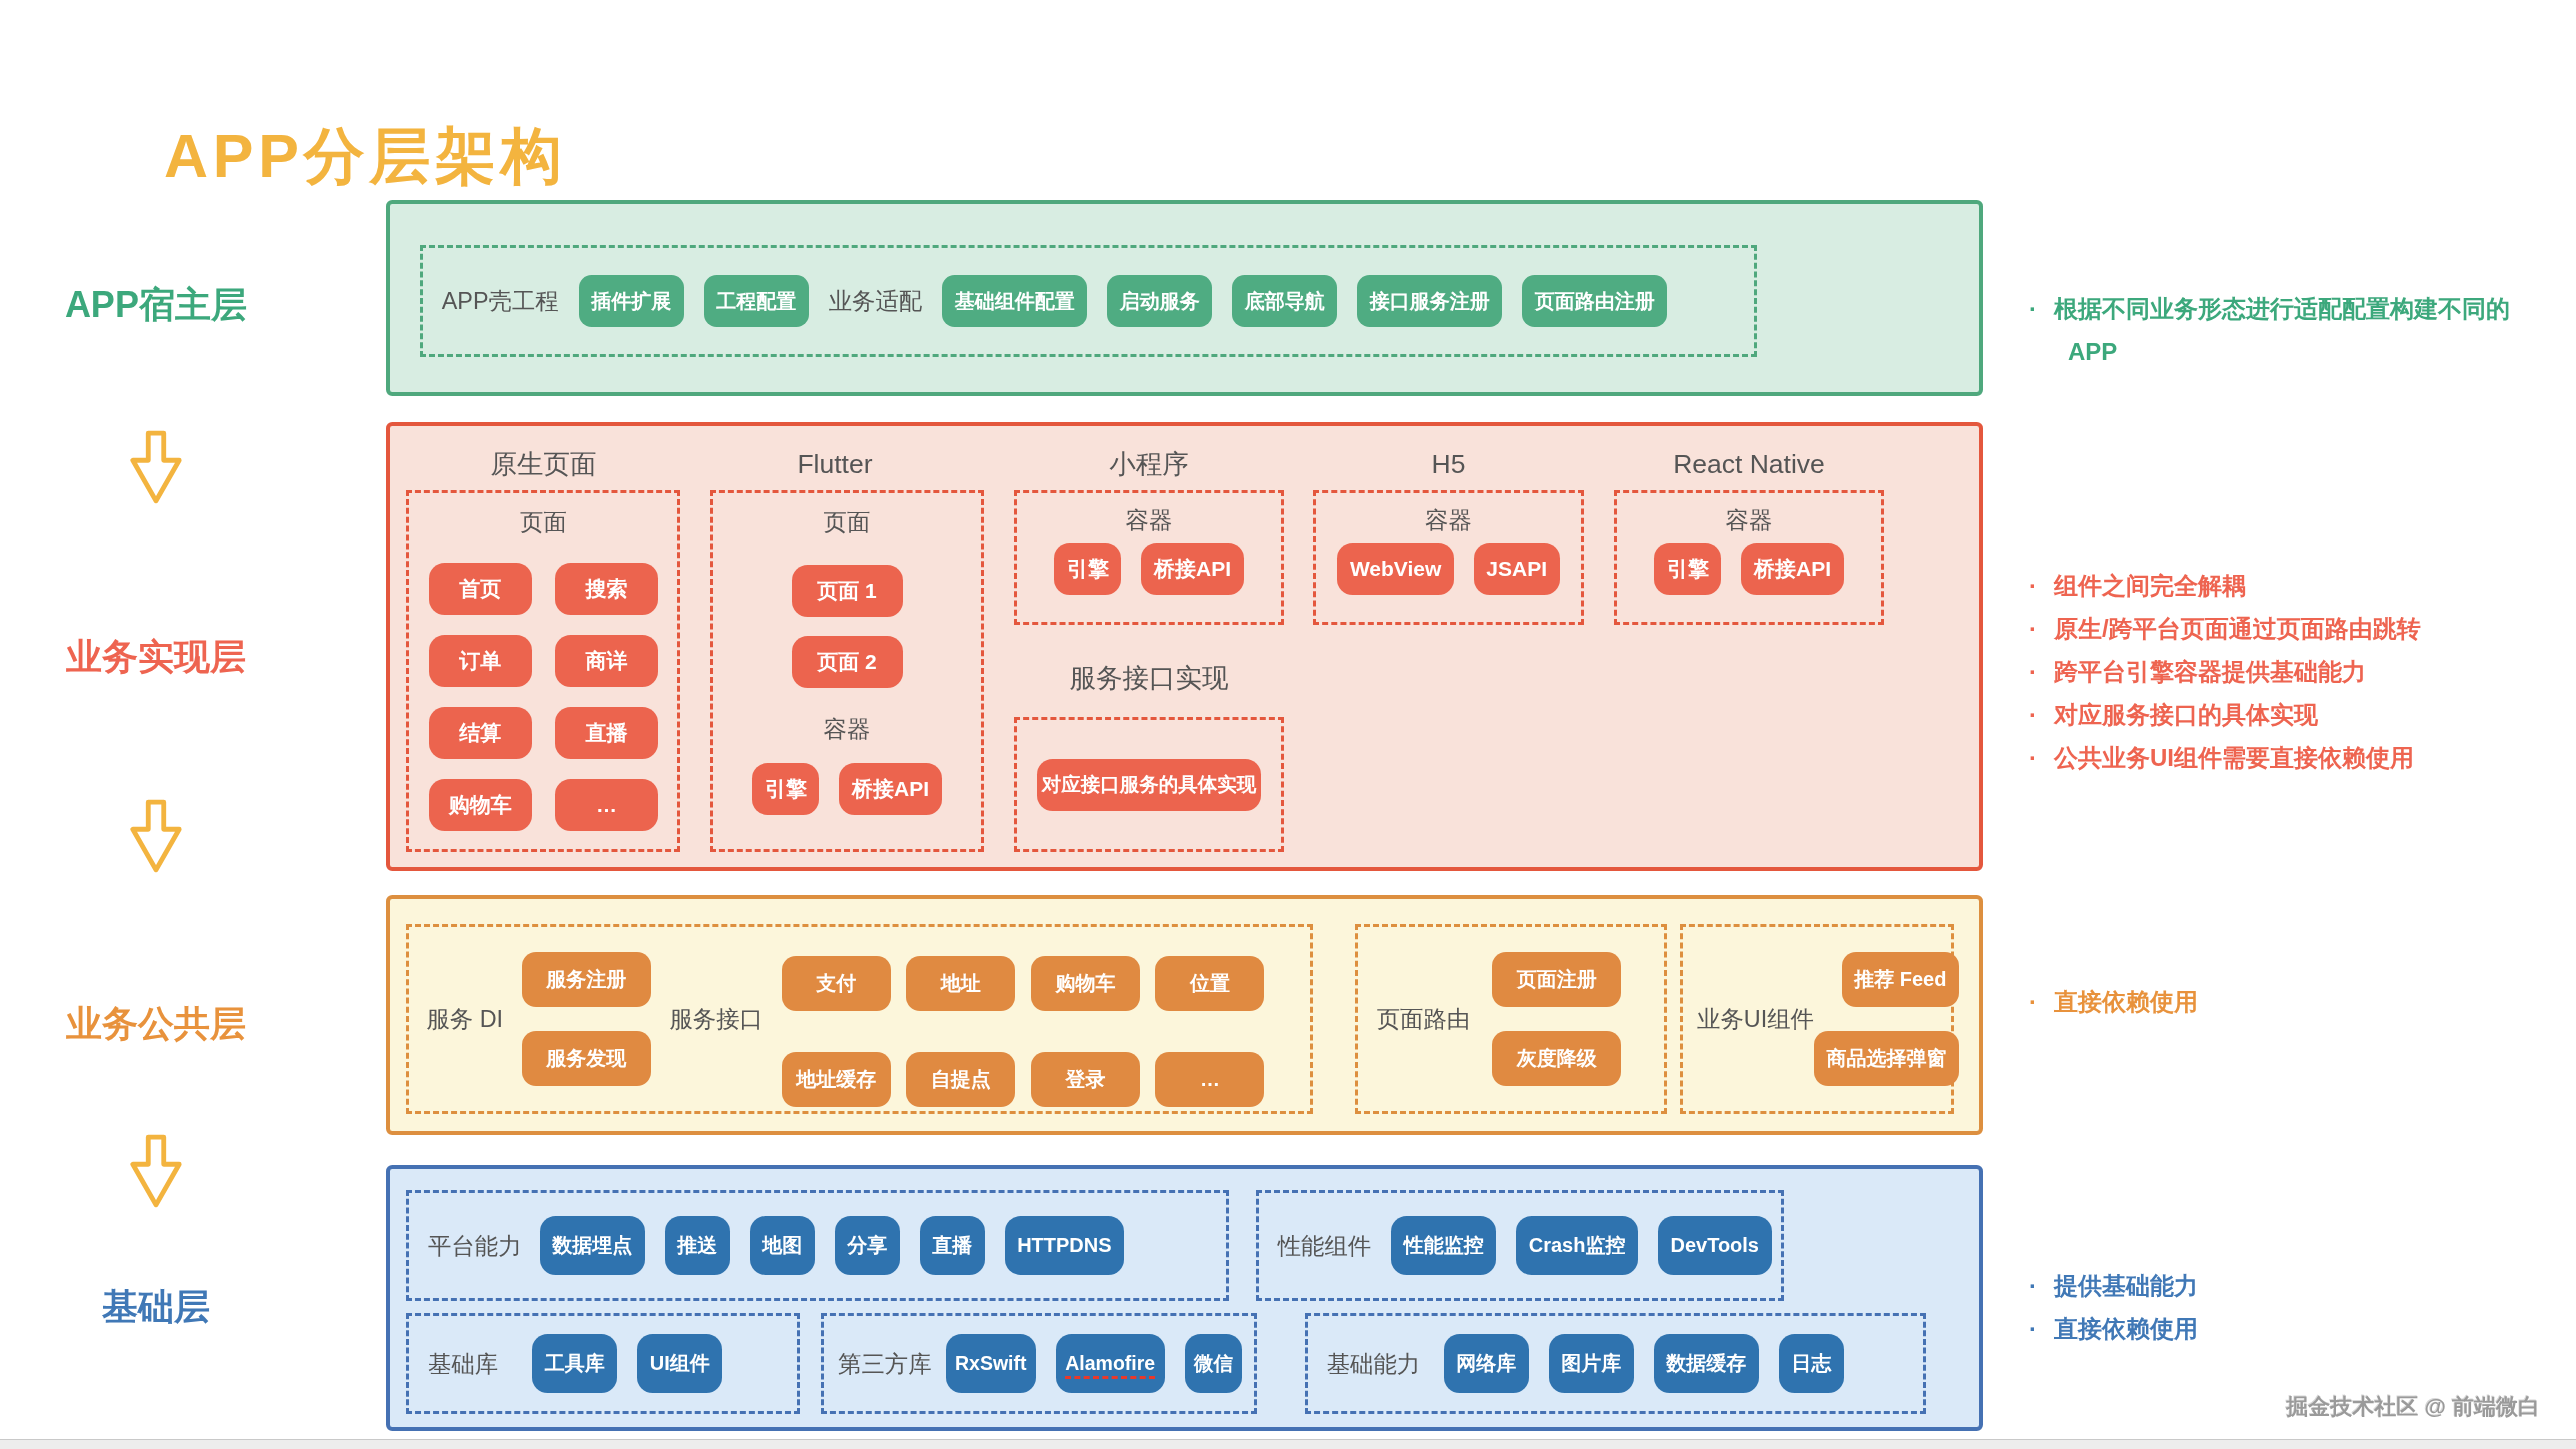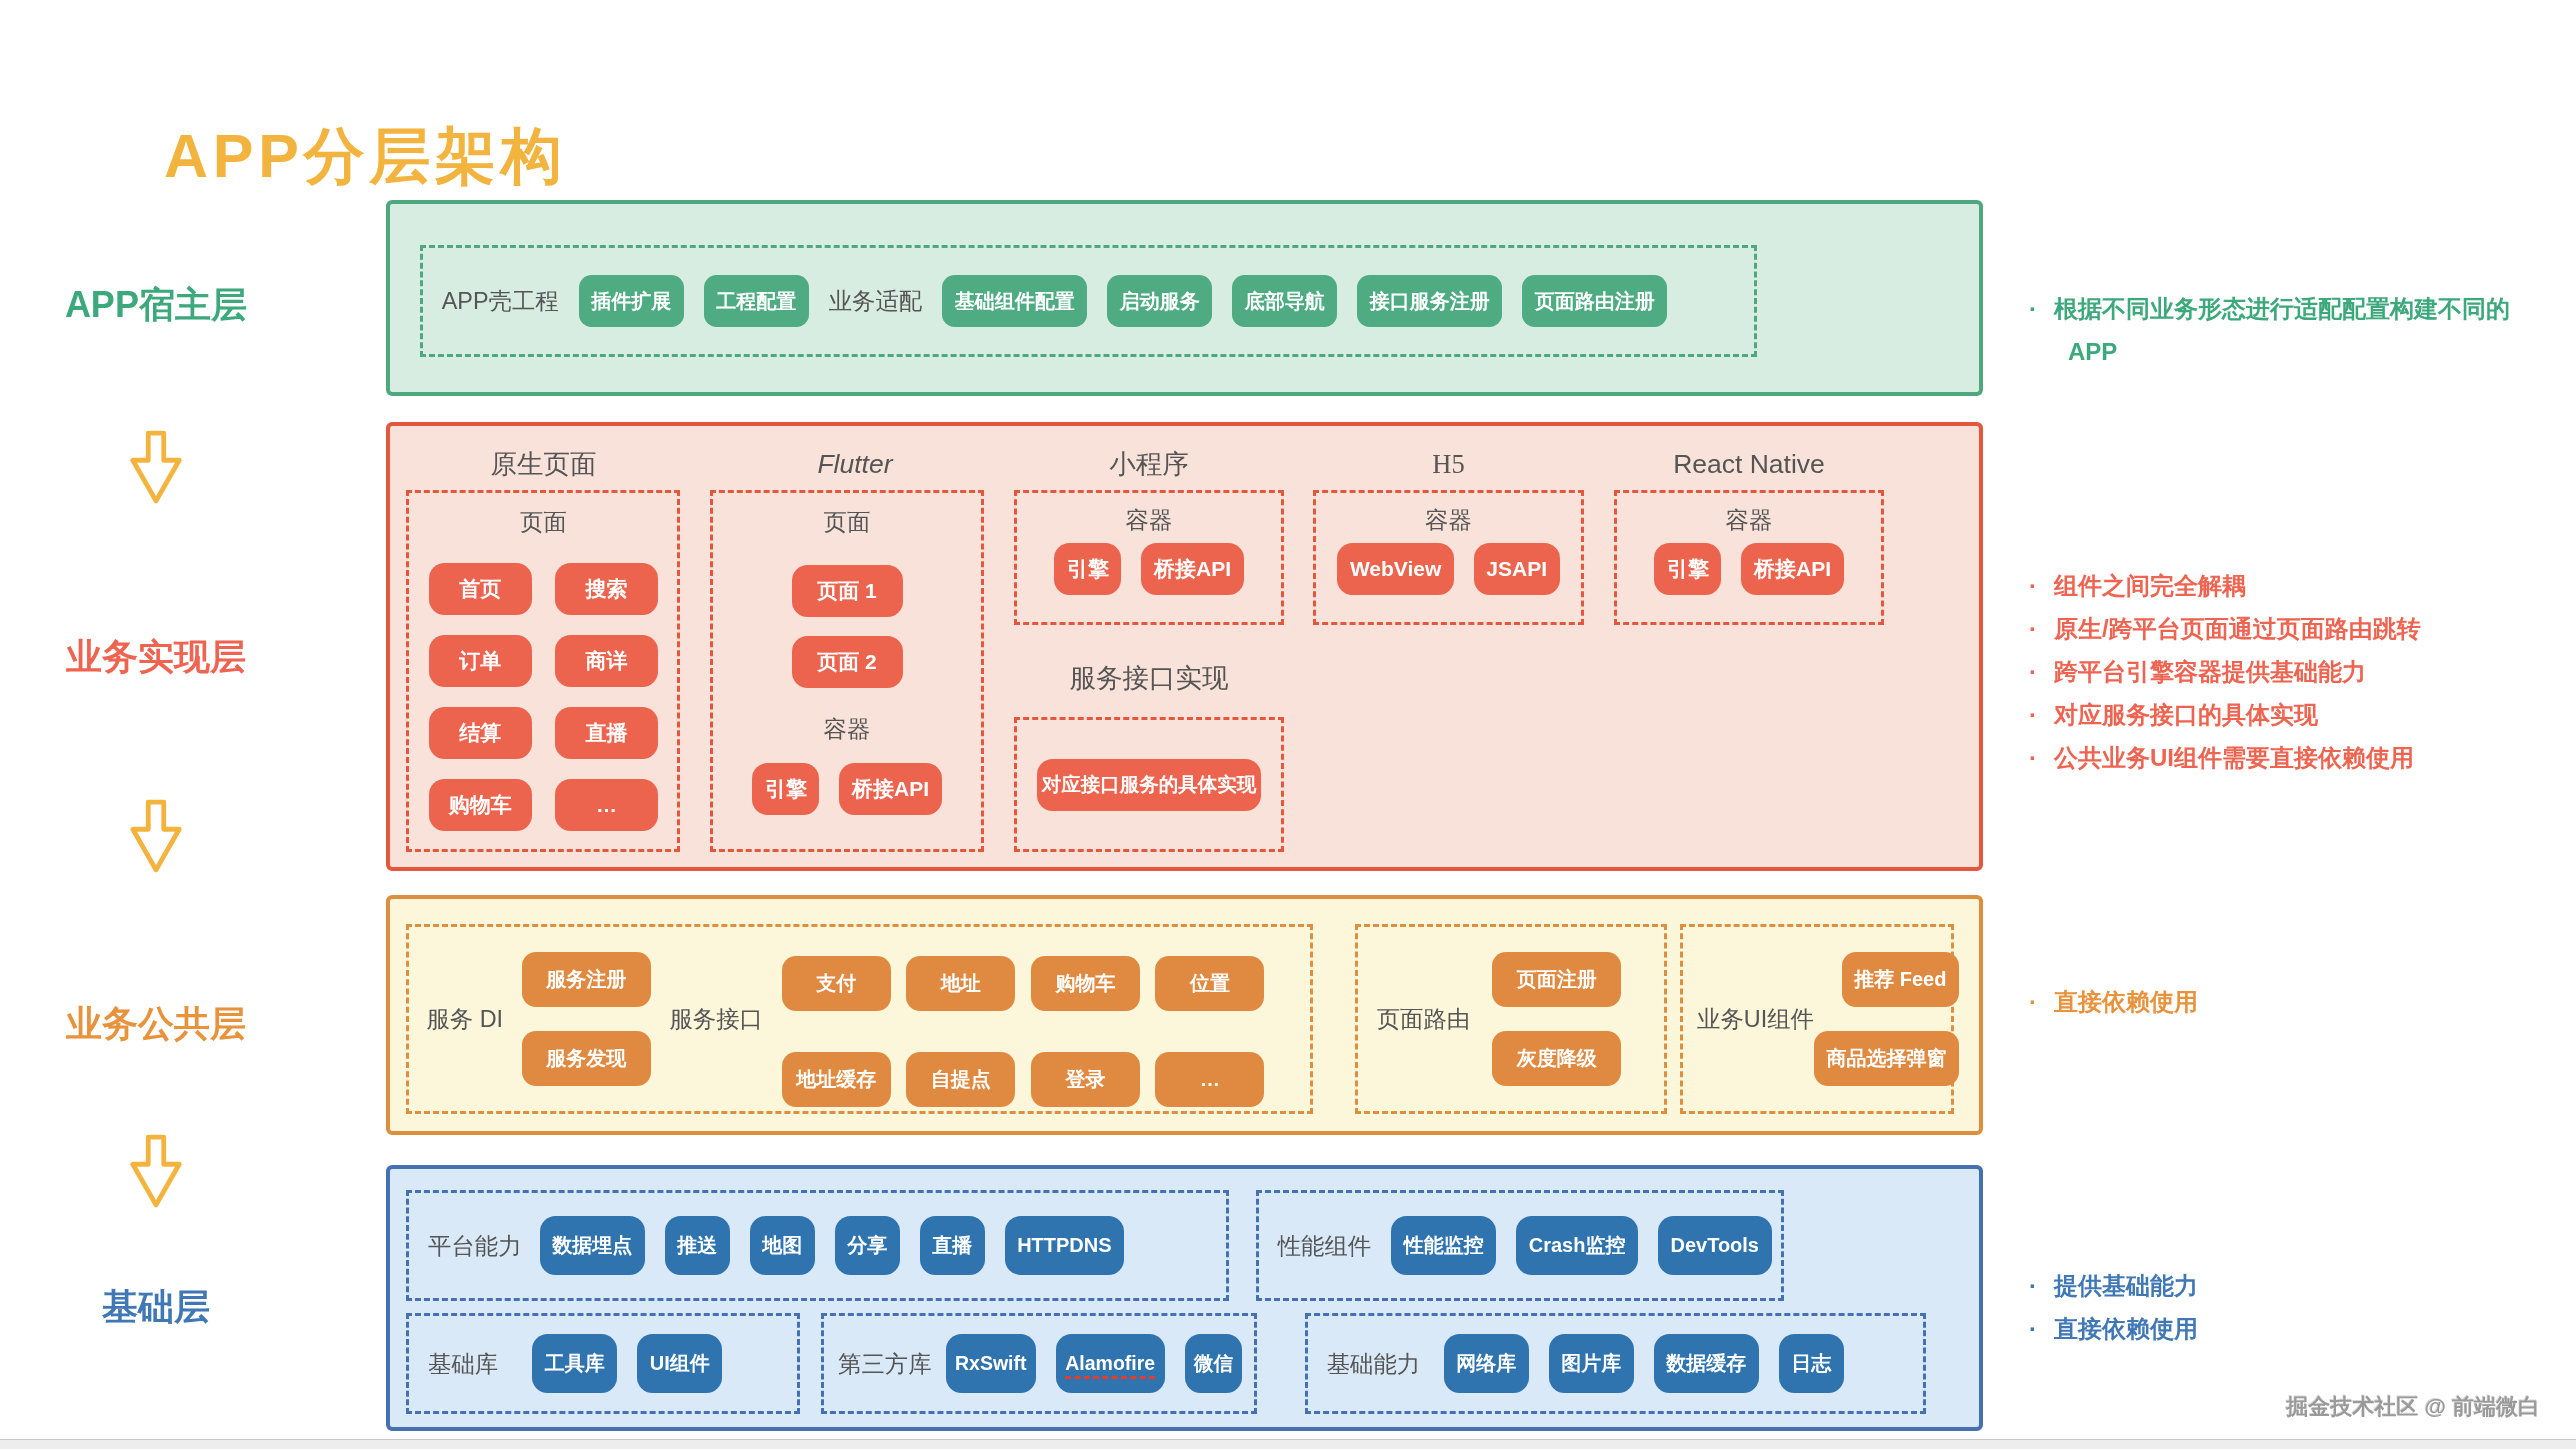--- a/index.html
+++ b/index.html
@@ -42,22 +42,22 @@
   .b{background:var(--blue_fill,#2F73AF);height:59px;border-radius:15.6px;font-size:20px;padding:0 12.5px;}
 
   
   .host-dash{left:30px;top:41px;width:1337px;height:112px;display:flex;align-items:center;
              gap:20px;padding:0 7.8px 0 18.7px;}
   .chipline{display:inline-flex;gap:20px;}
 
   
   .ch{position:absolute;top:20px;height:36px;line-height:36px;text-align:center;
       color:var(--label_gray,#555);font-size:26.5px;}
-  .ch-native{left:16.4px;width:274px;} .ch-flutter{left:328px;width:274px;font-style:italic;}
-  .ch-mini{left:624px;width:270px;} .ch-h5{left:923px;width:271px;font-family:Liberation Serif, serif;} .ch-rn{left:1224px;width:270px;}
+  .ch-native{left:16.4px;width:274px;} .ch-flutter{left:308px;width:274px;}
+  .ch-mini{left:624px;width:270px;} .ch-h5{left:923px;width:271px;} .ch-rn{left:1224px;width:270px;}
   .box-native{left:16.4px;top:64px;width:274px;height:362px;}
   .box-flutter{left:320px;top:64px;width:274px;height:362px;}
   .box-mini{left:624px;top:64px;width:270px;height:135px;}
   .box-h5{left:923px;top:64px;width:271px;height:135px;}
   .box-rn{left:1224px;top:64px;width:270px;height:135px;}
   .service-title{position:absolute;left:624px;width:270px;top:234px;text-align:center;
                  color:var(--label_gray,#555);font-size:26.5px;}
   .box-service{left:624px;top:291px;width:270px;height:135px;display:flex;
                align-items:center;justify-content:center;}
   .toplabel{position:absolute;top:12.5px;left:0;right:0;text-align:center;}

